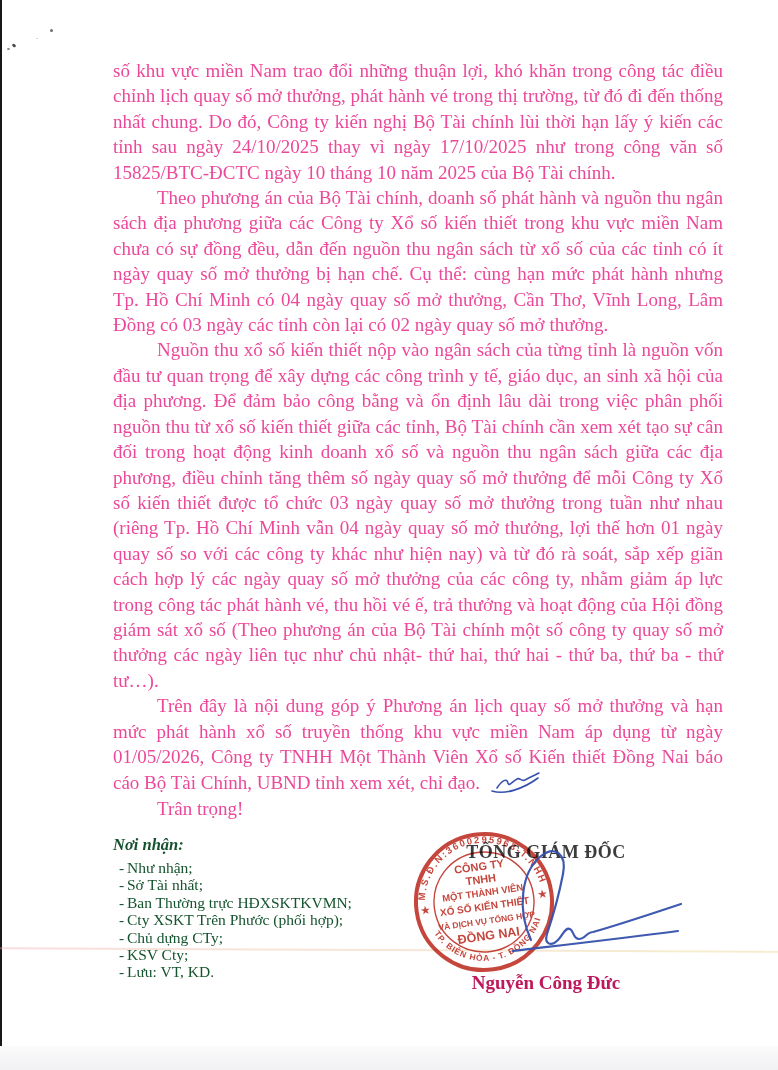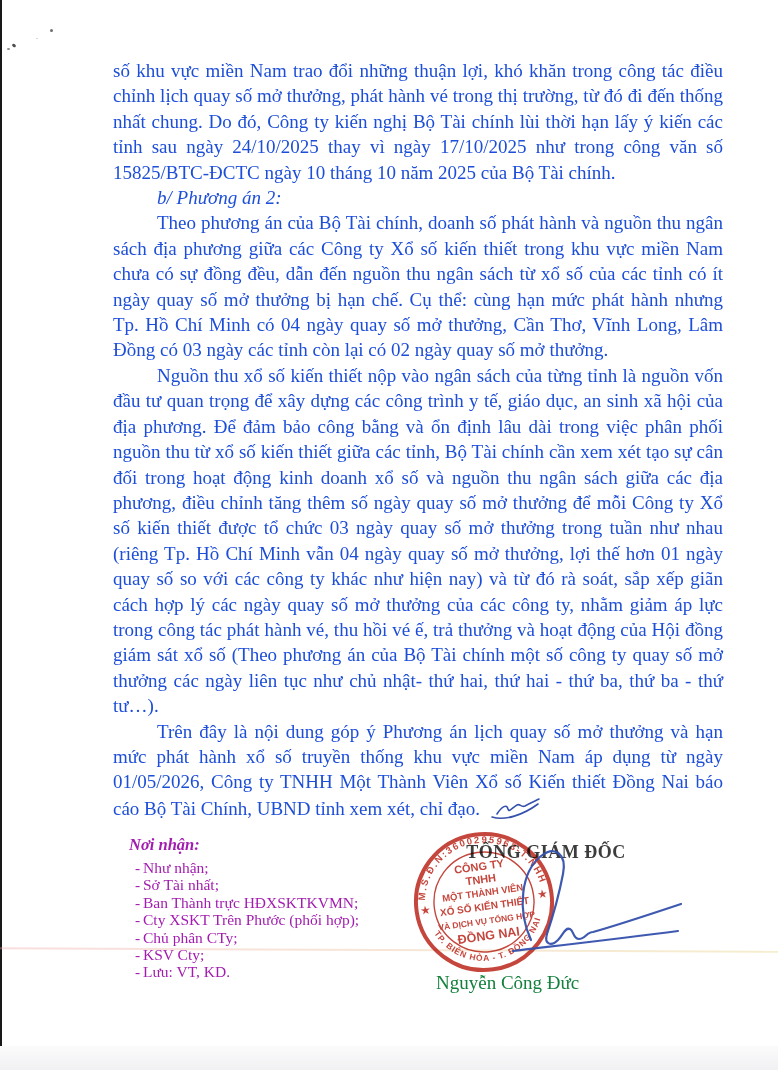--- a/index.html
+++ b/index.html
@@ -19,41 +19,41 @@
   .speck.s2 { left:50px; top:29px; width:3px; height:3px; background:#6e6e6e; }
   .speck.s3 { left:7px; top:48px; width:3px; height:2px; background:#8a8a8a; }
   .speck.s4 { left:36px; top:38px; width:2px; height:1px; background:#c9c9c9; }
   .artifact-line { position:absolute; left:0; top:949px; width:778px; height:2px;
     background:linear-gradient(90deg, rgba(238,168,168,0.38), rgba(232,214,140,0.42));
     transform:rotate(0.25deg); }
 
   
   .content {
     position:absolute; left:113px; top:58px; width:610px;
-    font-size:19px; line-height:25.4px; color:#1d4ed8;
+    font-size:19px; line-height:25.4px; color:#ec4899;
     text-align:justify;
   }
   .content p { margin:0; }
   .indent { text-indent:44px; }
   .plan-heading { font-style:italic; text-indent:44px; }
   .p-gap { margin-top:17px; }
   .closing { margin-top:9px; text-indent:44px; text-align:left; }
   .initial-mark { display:inline-block; vertical-align:-6px; margin-left:4px; }
 
   
-  .recipients { position:absolute; left:113px; top:835px; color:#a21caf;margin-left:16px; }
+  .recipients { position:absolute; left:113px; top:835px; color:#14532d; }
   .recipients-heading { font-weight:bold; font-style:italic; font-size:16.5px; margin-bottom:4px; }
   .recipient-item { font-size:15.5px; line-height:17.4px; display:flex; }
   .recipient-item .dash { width:14px; padding-left:6px; box-sizing:border-box; }
 
   
   .sign-title { position:absolute; left:436px; top:842px; width:220px; text-align:center;
     font-weight:bold; font-size:18px; letter-spacing:0.5px; color:#3c3c3c; z-index:1; }
-  .sign-name { position:absolute; left:436px; top:972px; width:220px; 
-    font-weight:normal; font-size:19px; color:#15803d; z-index:1; }
+  .sign-name { position:absolute; left:436px; top:972px; width:220px; text-align:center;
+    font-weight:bold; font-size:19px; color:#be185d; z-index:1; }
 
   .stamp-wrap { position:absolute; left:412px; top:830px; width:144px; height:144px;
     transform:rotate(-8deg); opacity:0.92; mix-blend-mode:multiply; z-index:2; }
   .stamp-wrap text { font-family:"Liberation Sans", sans-serif; font-weight:bold; }
 
   .signature-svg { position:absolute; left:455px; top:750px; z-index:3; }
 </style>
 </head>
 <body>
 
@@ -61,55 +61,55 @@
 
   <div class="scan-edge-left"></div>
   <div class="speck s1"></div>
   <div class="speck s2"></div>
   <div class="speck s3"></div>
   <div class="speck s4"></div>
   <div class="artifact-line"></div>
 
   <div class="content">
     <p>số khu vực miền Nam trao đổi những thuận lợi, khó khăn trong công tác điều chỉnh lịch quay số mở thưởng, phát hành vé trong thị trường, từ đó đi đến thống nhất chung. Do đó, Công ty kiến nghị Bộ Tài chính lùi thời hạn lấy ý kiến các tỉnh sau ngày 24/10/2025 thay vì ngày 17/10/2025 như trong công văn số 15825/BTC-ĐCTC ngày 10 tháng 10 năm 2025 của Bộ Tài chính.</p>
-    <p class="plan-heading">b/ Phương án 2:</p>
     <p class="indent">Theo phương án của Bộ Tài chính, doanh số phát hành và nguồn thu ngân sách địa phương giữa các Công ty Xổ số kiến thiết trong khu vực miền Nam chưa có sự đồng đều, dẫn đến nguồn thu ngân sách từ xổ số của các tỉnh có ít ngày quay số mở thưởng bị hạn chế. Cụ thể: cùng hạn mức phát hành nhưng Tp. Hồ Chí Minh có 04 ngày quay số mở thưởng, Cần Thơ, Vĩnh Long, Lâm Đồng có 03 ngày các tỉnh còn lại có 02 ngày quay số mở thưởng.</p>
     <p class="indent">Nguồn thu xổ số kiến thiết nộp vào ngân sách của từng tỉnh là nguồn vốn đầu tư quan trọng để xây dựng các công trình y tế, giáo dục, an sinh xã hội của địa phương. Để đảm bảo công bằng và ổn định lâu dài trong việc phân phối nguồn thu từ xổ số kiến thiết giữa các tỉnh, Bộ Tài chính cần xem xét tạo sự cân đối trong hoạt động kinh doanh xổ số và nguồn thu ngân sách giữa các địa phương, điều chỉnh tăng thêm số ngày quay số mở thưởng để mỗi Công ty Xổ số kiến thiết được tổ chức 03 ngày quay số mở thưởng trong tuần như nhau (riêng Tp. Hồ Chí Minh vẫn 04 ngày quay số mở thưởng, lợi thế hơn 01 ngày quay số so với các công ty khác như hiện nay) và từ đó rà soát, sắp xếp giãn cách hợp lý các ngày quay số mở thưởng của các công ty, nhằm giảm áp lực trong công tác phát hành vé, thu hồi vé ế, trả thưởng và hoạt động của Hội đồng giám sát xổ số (Theo phương án của Bộ Tài chính một số công ty quay số mở thưởng các ngày liên tục như chủ nhật- thứ hai, thứ hai - thứ ba, thứ ba - thứ tư…).</p>
     <p class="indent p-gap">
       <span>Trên đây là nội dung góp ý Phương án lịch quay số mở thưởng và hạn mức phát hành xổ số truyền thống khu vực miền Nam áp dụng từ ngày 01/05/2026, Công ty TNHH Một Thành Viên Xổ số Kiến thiết Đồng Nai báo cáo Bộ Tài Chính, UBND tỉnh xem xét, chỉ đạo.</span>
       <svg class="initial-mark" width="52" height="26" viewBox="0 0 52 26" aria-hidden="true">
         <g fill="none" stroke="#3551ad" stroke-width="1.6" stroke-linecap="round">
           <path d="M 8 19 C 13 11 18 9 19 14 C 20 18 24 12 28 10 C 31 8 32 13 36 11 C 41 8 46 6 50 4"></path>
           <path d="M 3 22 C 16 26 34 20 49 9"></path>
         </g>
       </svg>
     </p>
+    <p class="closing">Trân trọng!</p>
   </div>
 
   <div class="recipients">
     <div class="recipients-heading">Nơi nhận:</div>
     <div class="recipient-item">
       <span class="dash">-</span>
       <span>Như nhận;</span>
     </div>
     <div class="recipient-item">
       <span class="dash">-</span>
       <span>Sở Tài nhất;</span>
     </div>
     <div class="recipient-item">
       <span class="dash">-</span>
-      <span>Ban Thành trực HĐXSKTKVMN;</span>
+      <span>Ban Thường trực HĐXSKTKVMN;</span>
     </div>
     <div class="recipient-item">
       <span class="dash">-</span>
       <span>Cty XSKT Trên Phước (phối hợp);</span>
     </div>
     <div class="recipient-item">
       <span class="dash">-</span>
-      <span>Chủ phân CTy;</span>
+      <span>Chủ dựng CTy;</span>
     </div>
     <div class="recipient-item">
       <span class="dash">-</span>
       <span>KSV Cty;</span>
     </div>
     <div class="recipient-item">
       <span class="dash">-</span>
       <span>Lưu: VT, KD.</span>
     </div>
   </div>

